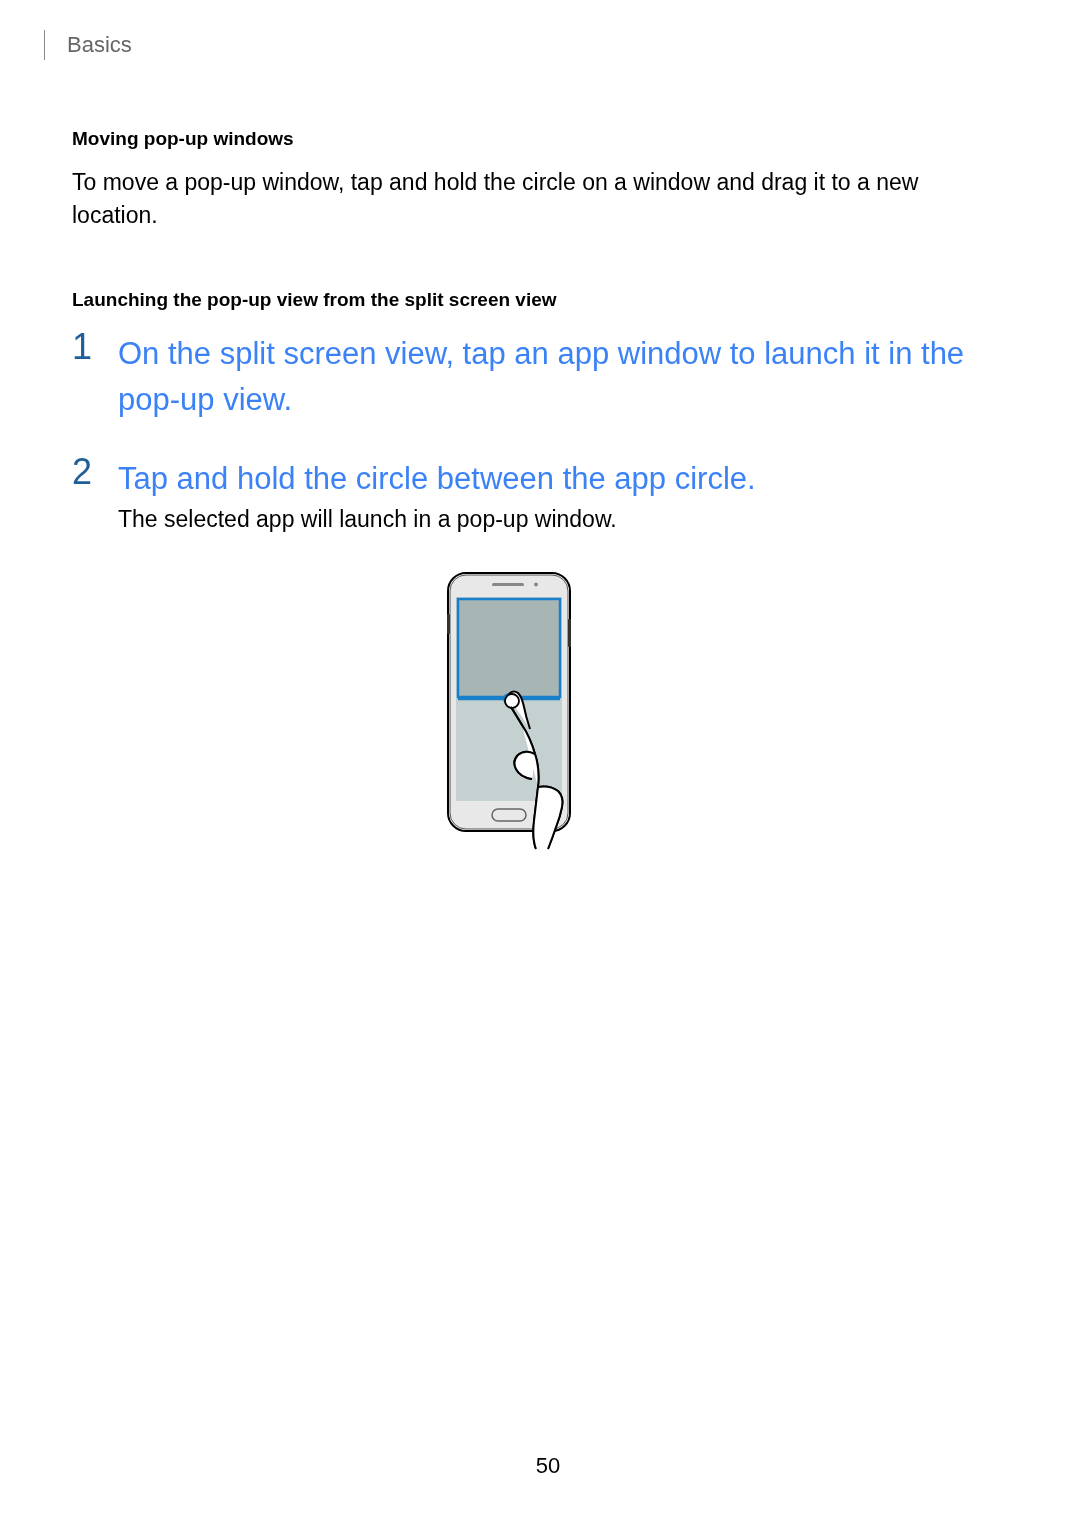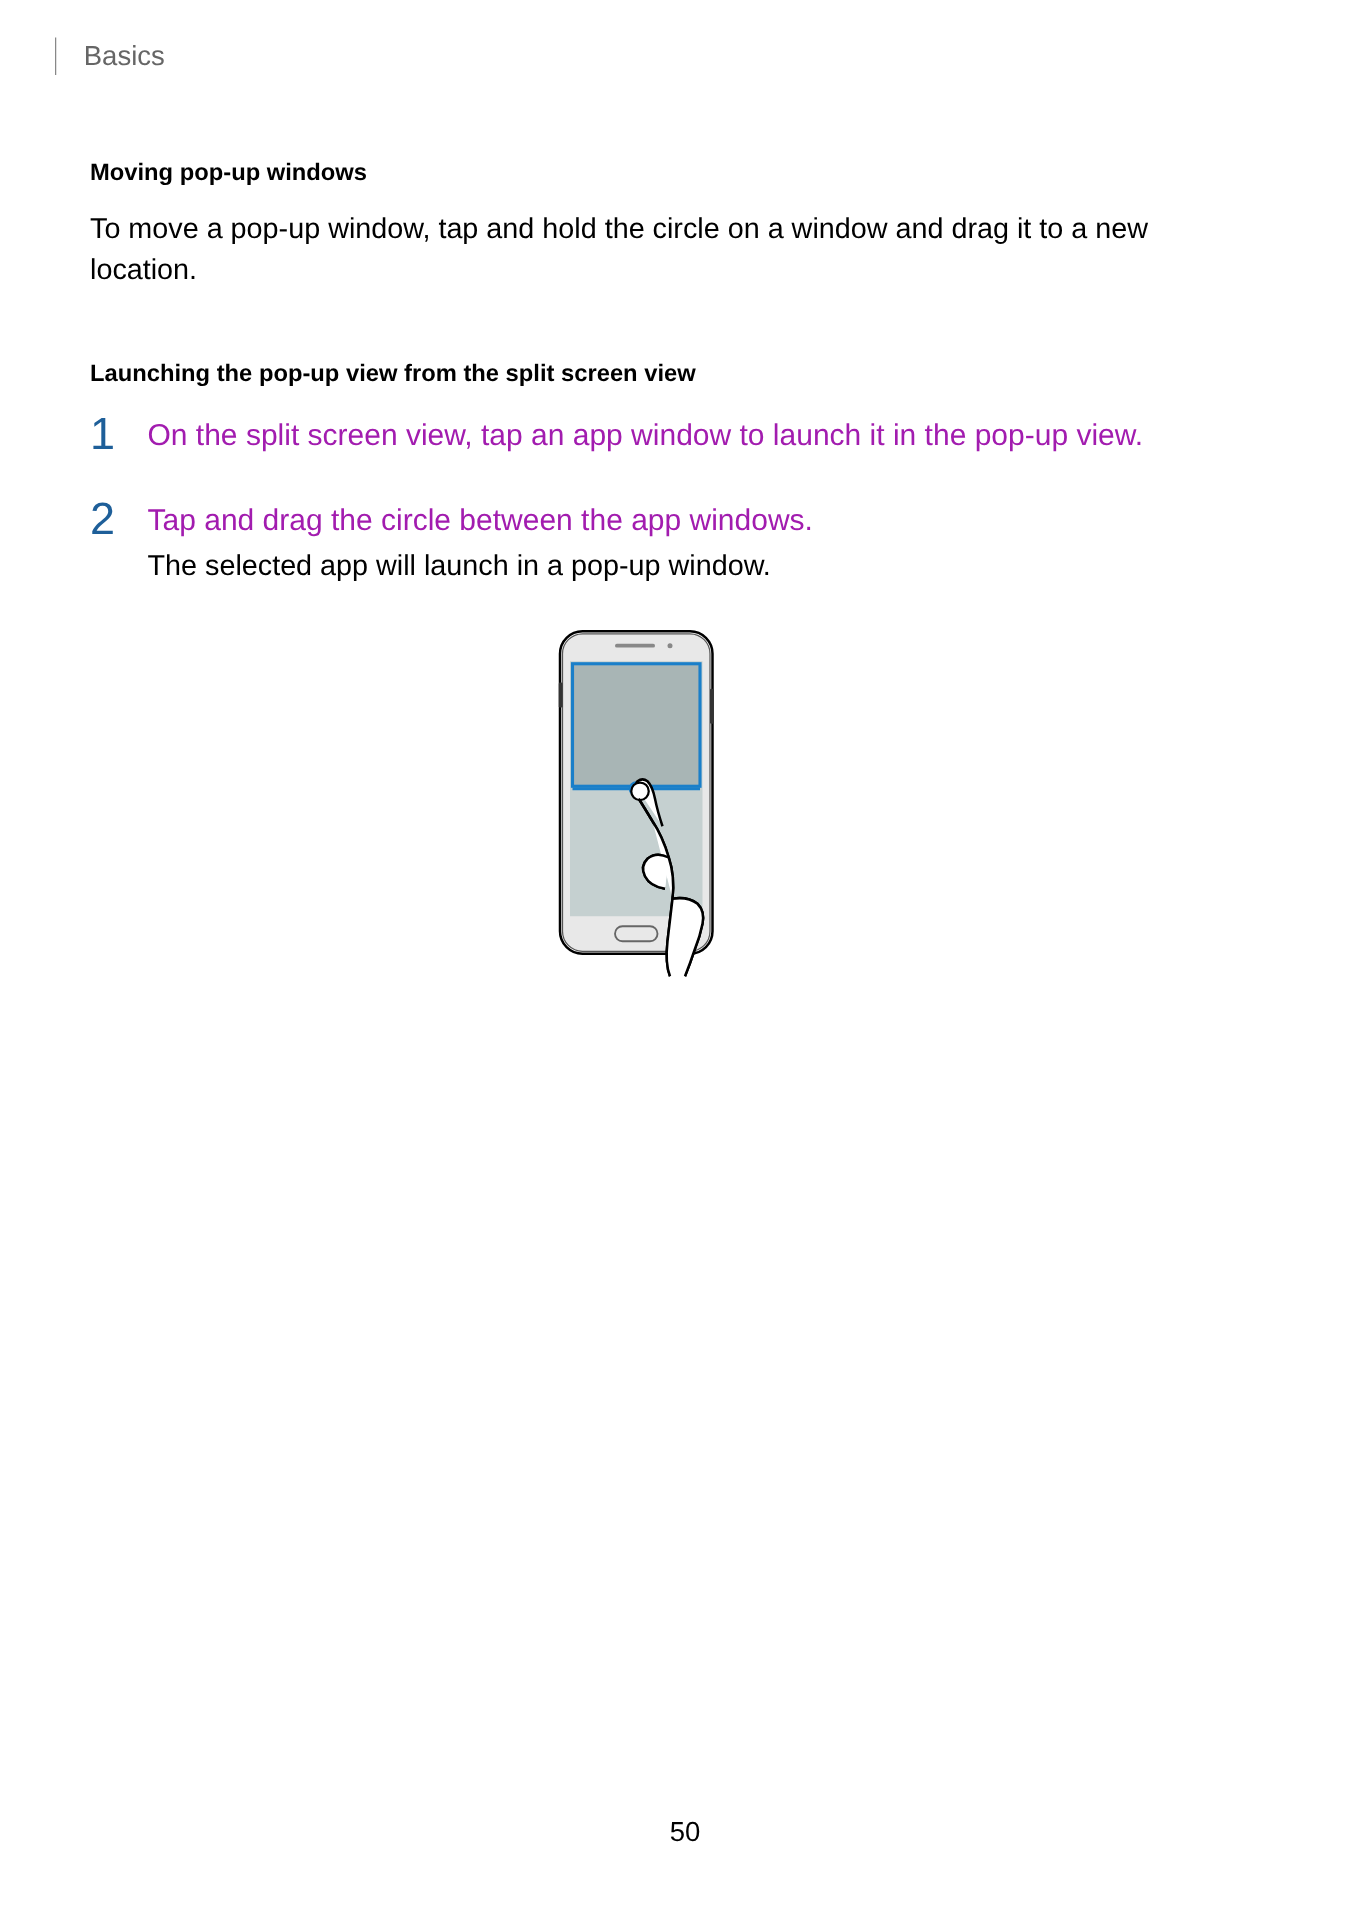--- a/index.html
+++ b/index.html
@@ -60,22 +60,22 @@
     .step-number {
       font-size: 36px;
       font-weight: 400;
       color: #1e5f99;
       line-height: 1;
       min-width: 38px;
       margin-right: 8px;
       padding-top: 2px;
     }
     .step-text {
-      font-size: 24px;
-      color: #a21caf;
+      font-size: 31px;
+      color: #3b82f6;
       line-height: 1.5;
       padding-top: 4px;
     }
     .step-subtext {
       font-size: 23px;
       color: #000;
       line-height: 1.5;
       margin-top: 0;
     }
     .phone-illustration {
@@ -110,21 +110,21 @@
   <ol class="step-list">
     <li class="step-item">
       <span class="step-number">1</span>
       <div>
         <div class="step-text">On the split screen view, tap an app window to launch it in the pop-up view.</div>
       </div>
     </li>
     <li class="step-item">
       <span class="step-number">2</span>
       <div>
-        <div class="step-text">Tap and drag the circle between the app windows.</div>
+        <div class="step-text">Tap and hold the circle between the app circle.</div>
         <div class="step-subtext">The selected app will launch in a pop-up window.</div>
       </div>
     </li>
   </ol>
 
   <div class="phone-illustration">
     <svg width="200" height="290" viewBox="0 0 200 290" xmlns="http://www.w3.org/2000/svg">
 
       <rect x="8" y="4" width="122" height="258" rx="18" ry="18" fill="#ffffff" stroke="#000" stroke-width="2"></rect>
       <rect x="10" y="6" width="118" height="254" rx="16" ry="16" fill="#e8e8e8" stroke="#555" stroke-width="1"></rect>

